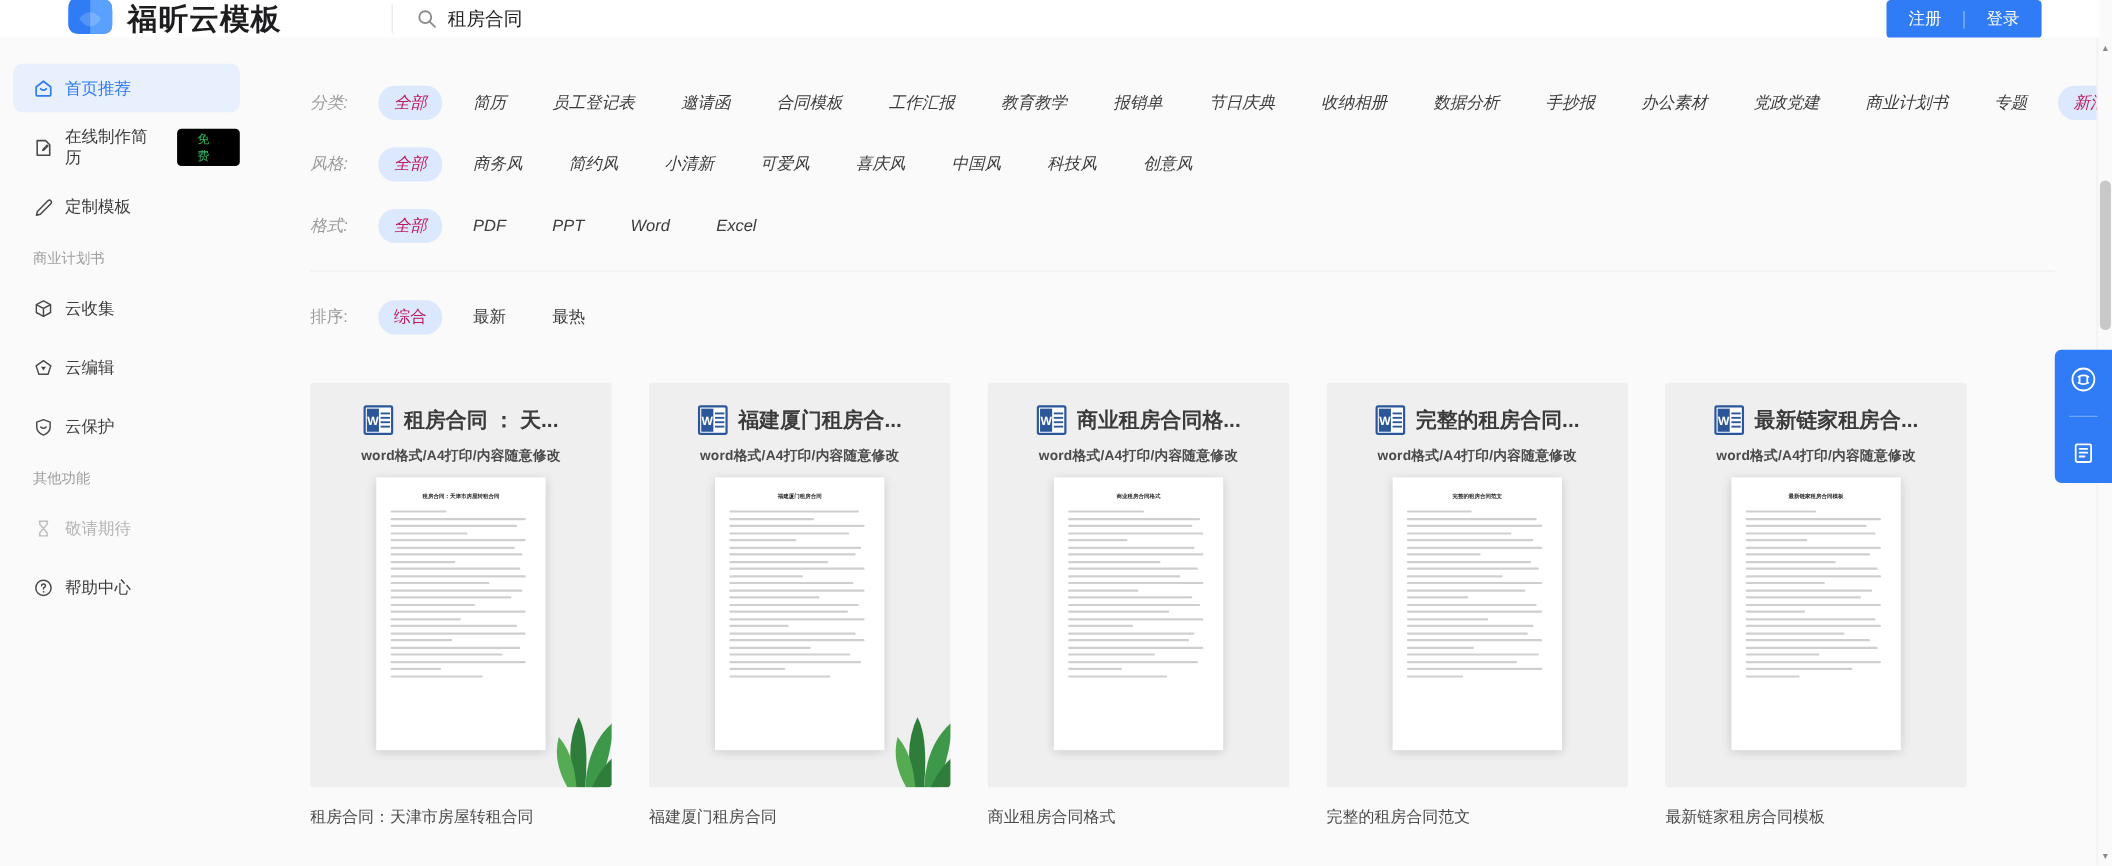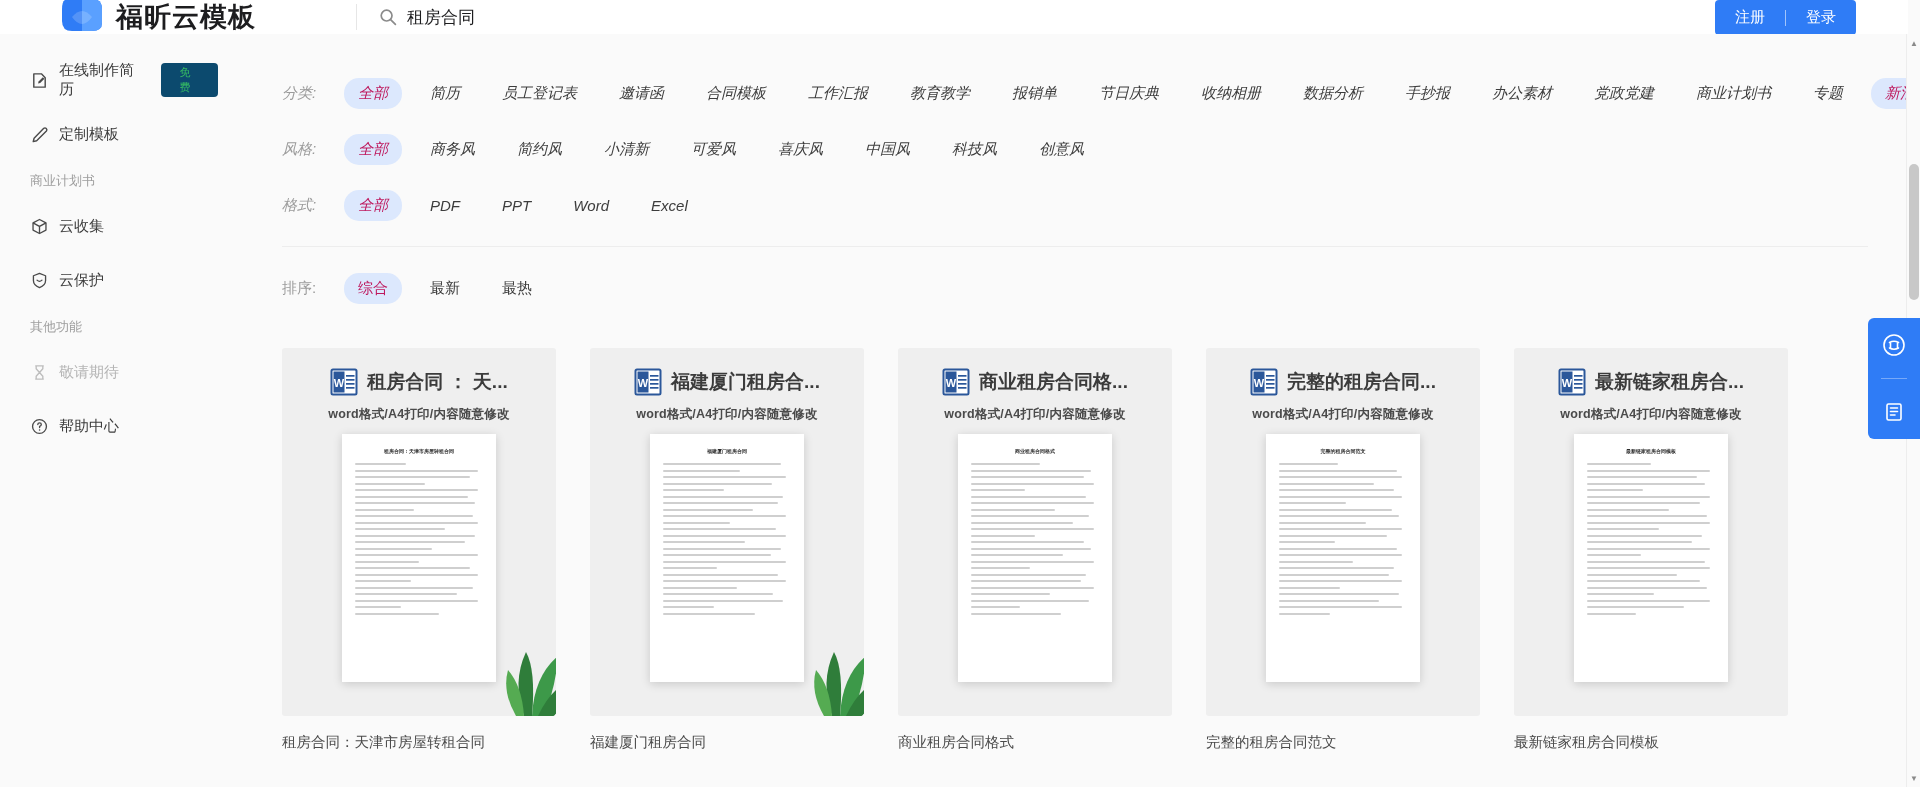--- a/index.html
+++ b/index.html
@@ -63,21 +63,21 @@
   .side-item {
     display: flex; align-items: center; height: 44px;
     margin: 0 12px 10px 12px; padding-left: 18px; border-radius: 8px;
     color: #3c3c3c; font-size: 15px; cursor: pointer; gap: 10px;
   }
   .side-item.active { background: #e8effd; color: #2f7cf6; font-weight: 500; }
   .side-item .ico { width: 19px; height: 19px; display: inline-flex; align-items: center; justify-content: center; flex: 0 0 19px; }
   .side-item.active .ico { color: #2f7cf6; }
   .side-item .ico svg { display:block; }
   .badge-free {
-    background: #0c4a6e; color: #35b963; font-size: 11px;
+    background: #000000; color: #35b963; font-size: 11px;
     border-radius: 4px; padding: 2px 18px; margin-left: 8px; font-weight: 500;
   }
   .side-group-title {
     color: #9e9e9e; font-size: 13px; padding-left: 30px;
     margin: 16px 0 14px 0;
   }
   .side-item.muted { color: #b5b5b5; }
 
   
   .main {
@@ -201,20 +201,29 @@
       <div class="btn-group">
         <span class="btn-signup">注册</span>
         <span class="btn-sep"></span>
         <span class="btn-login">登录</span>
       </div>
     </div>
   </div>
 
   <div class="sidebar">
 
+    <div class="side-item active">
+      <span class="ico">
+        <svg width="19" height="19" viewBox="0 0 20 20" fill="none" stroke="currentColor" stroke-width="1.6">
+          <path d="M3 8.5 L10 3 L17 8.5 V16 a1 1 0 0 1-1 1 H4 a1 1 0 0 1-1-1 Z" stroke-linejoin="round"></path>
+          <path d="M7.3 10.2 Q10 12.6 12.7 10.2" stroke-linecap="round"></path>
+        </svg>
+      </span>
+      <span>首页推荐</span>
+    </div>
 
     <div class="side-item">
       <span class="ico">
         <svg width="19" height="19" viewBox="0 0 20 20" fill="none" stroke="#4a4a4a" stroke-width="1.5">
           <path d="M4 3 H12 L16 7 V17 H4 Z" stroke-linejoin="round"></path>
           <path d="M13.5 6.5 L9 11 l-.5 2.2 2.2-.5 4.5-4.5 z" fill="#4a4a4a" stroke="none"></path>
         </svg>
       </span>
       <span>在线制作简历</span>
       <span class="badge-free">免费</span>
@@ -234,20 +243,29 @@
     <div class="side-item">
       <span class="ico">
         <svg width="19" height="19" viewBox="0 0 20 20" fill="none" stroke="#4a4a4a" stroke-width="1.4">
           <path d="M10 2.6 L16.8 6.2 V13.8 L10 17.4 L3.2 13.8 V6.2 Z" stroke-linejoin="round"></path>
           <path d="M3.2 6.2 L10 9.9 L16.8 6.2 M10 9.9 V17.4"></path>
         </svg>
       </span>
       <span>云收集</span>
     </div>
 
+    <div class="side-item">
+      <span class="ico">
+        <svg width="19" height="19" viewBox="0 0 20 20" fill="none" stroke="#4a4a4a" stroke-width="1.4">
+          <path d="M10 3 L17 8 L14.4 16 H5.6 L3 8 Z" stroke-linejoin="round"></path>
+          <path d="M7.6 8.8 L12.4 8.8 L10 12.4 Z" fill="#4a4a4a" stroke="none"></path>
+        </svg>
+      </span>
+      <span>云编辑</span>
+    </div>
 
     <div class="side-item">
       <span class="ico">
         <svg width="19" height="19" viewBox="0 0 20 20" fill="none" stroke="#4a4a4a" stroke-width="1.4">
           <path d="M10 2.6 L16.4 5 V10 q0 5-6.4 7.4 Q3.6 15 3.6 10 V5 Z" stroke-linejoin="round"></path>
           <path d="M7.4 9.6 Q10 12.2 12.6 9.6" stroke-linecap="round"></path>
         </svg>
       </span>
       <span>云保护</span>
     </div>

